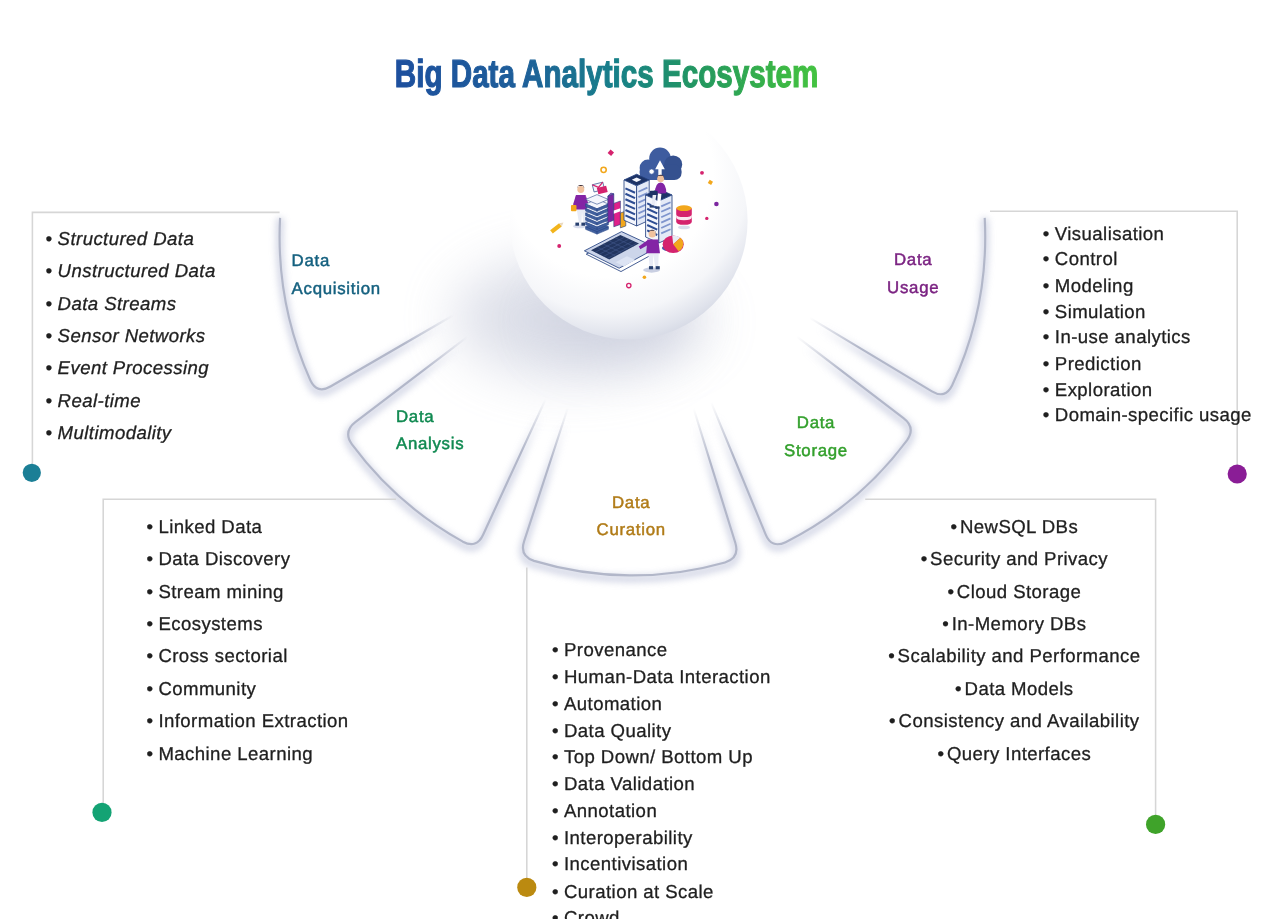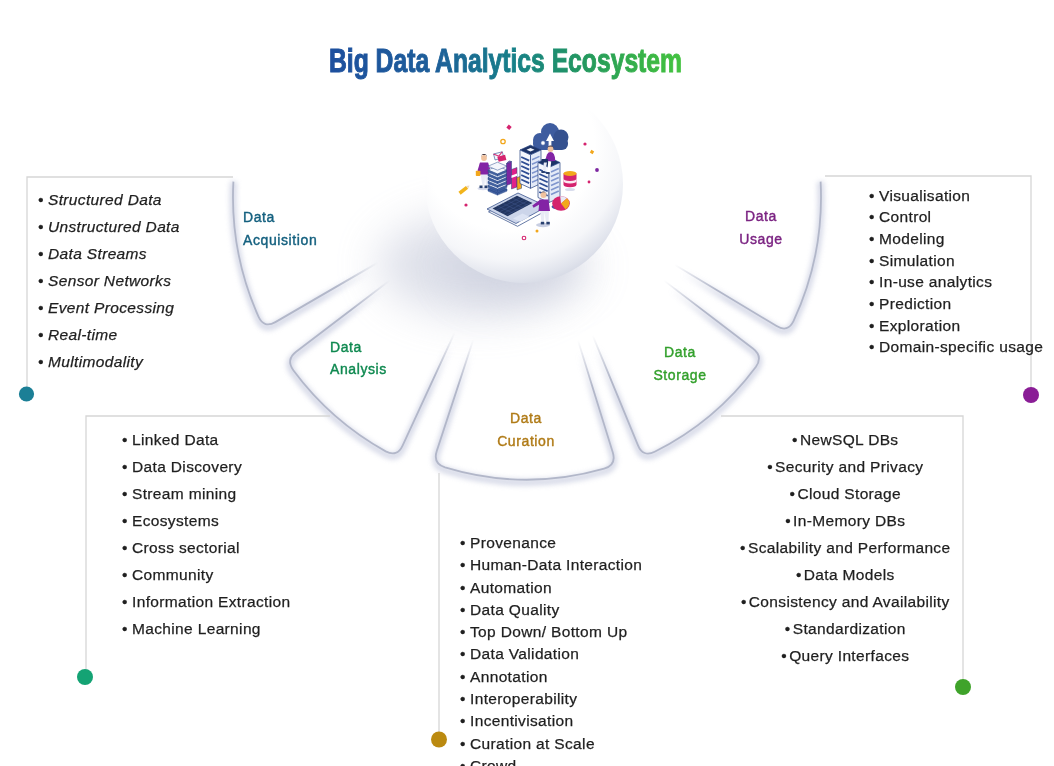--- a/index.html
+++ b/index.html
@@ -279,21 +279,20 @@
 </div>
 
 <div class="abs list" id="l-sto" style="left:738px;top:425.5px;line-height:27.1px;text-align:center;">
 <div><span class="bullet">•</span>NewSQL DBs</div>
 <div><span class="bullet">•</span>Security and Privacy</div>
 <div><span class="bullet">•</span>Cloud Storage</div>
 <div><span class="bullet">•</span>In-Memory DBs</div>
 <div><span class="bullet">•</span>Scalability and Performance</div>
 <div><span class="bullet">•</span>Data Models</div>
 <div><span class="bullet">•</span>Consistency and Availability</div>
-<div><span class="bullet">•</span>Standardization</div>
 <div><span class="bullet">•</span>Query Interfaces</div>
 </div>
 
 <div class="abs list" id="l-usa" style="left:869px;top:184.5px;line-height:21.7px;">
 <div><span class="bullet">•</span>Visualisation</div>
 <div><span class="bullet">•</span>Control</div>
 <div><span class="bullet">•</span>Modeling</div>
 <div><span class="bullet">•</span>Simulation</div>
 <div><span class="bullet">•</span>In-use analytics</div>
 <div><span class="bullet">•</span>Prediction</div>

